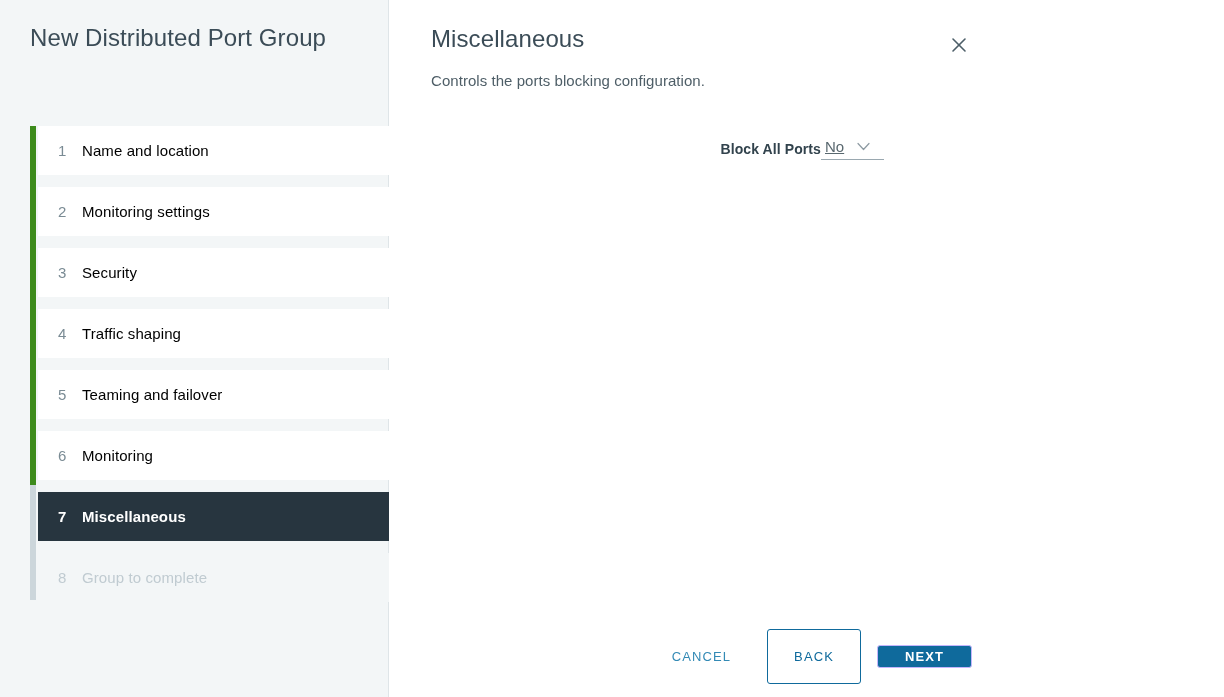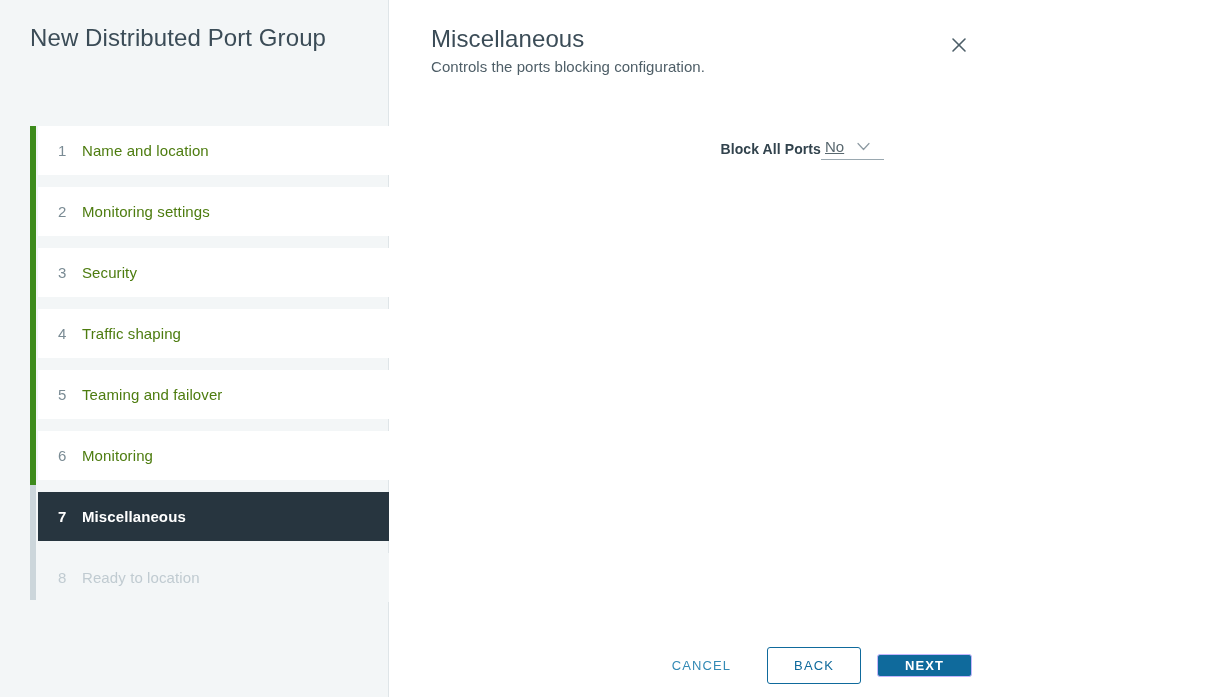--- a/index.html
+++ b/index.html
@@ -84,21 +84,21 @@
   }
   .step .num {
     width: 24px;
     margin-left: 20px;
     font-size: 15px;
     color: #7a8b94;
     flex: 0 0 auto;
   }
   .step .label {
     font-size: 15px;
-    color: #4d7c0f;
+    color: #000000;
     letter-spacing: 0.1px;
   }
   .step.active {
     background: #27353f;
   }
   .step.active .num,
   .step.active .label {
     color: #ffffff;
     font-weight: bold;
   }
@@ -138,21 +138,21 @@
     left: 42px;
     top: 25px;
     font-size: 24px;
     font-weight: 400;
     color: #3b4c57;
     letter-spacing: 0.1px;
   }
   .panel-subtitle {
     position: absolute;
     left: 42px;
-    top: 58px;
+    top: 72px;
     font-size: 15px;
     color: #4e5e67;
     letter-spacing: 0.05px;
   }
 
   
   .form {
     position: absolute;
     left: 42px;
     top: 138px;
@@ -212,21 +212,21 @@
   .btn-flat {
     color: #338ab5;
     padding: 9px 14px;
     margin-right: 22px;
   }
   .btn-outline {
     color: #0f6a9c;
     background: #ffffff;
     border: 1px solid #0f6a9c;
     border-radius: 3px;
-    padding: 10px 26px;
+    padding: 19px 26px;
     margin-right: 16px;
   }
   .btn-solid {
     color: #ffffff;
     background: #0f6a9c;
     border: 1px solid #c4b5fd;
     border-radius: 3px;
     padding: 3px 27px;
     font-weight: bold;
   }
@@ -274,21 +274,21 @@
         <span class="label">Monitoring</span>
       </div>
 
       <div class="step active" style="top:366px;">
         <span class="num">7</span>
         <span class="label">Miscellaneous</span>
       </div>
 
       <div class="step disabled" style="top:427px;">
         <span class="num">8</span>
-        <span class="label">Ready to location</span>
+        <span class="label">Group to complete</span>
       </div>
     </div>
   </div>
 
   <div class="panel">
 
     <div class="close-btn">
       <svg width="18" height="18" viewBox="0 0 18 18">
         <line x1="3" y1="3" x2="15" y2="15" stroke="currentColor" stroke-width="1.6" stroke-linecap="round"></line>
         <line x1="15" y1="3" x2="3" y2="15" stroke="currentColor" stroke-width="1.6" stroke-linecap="round"></line>

